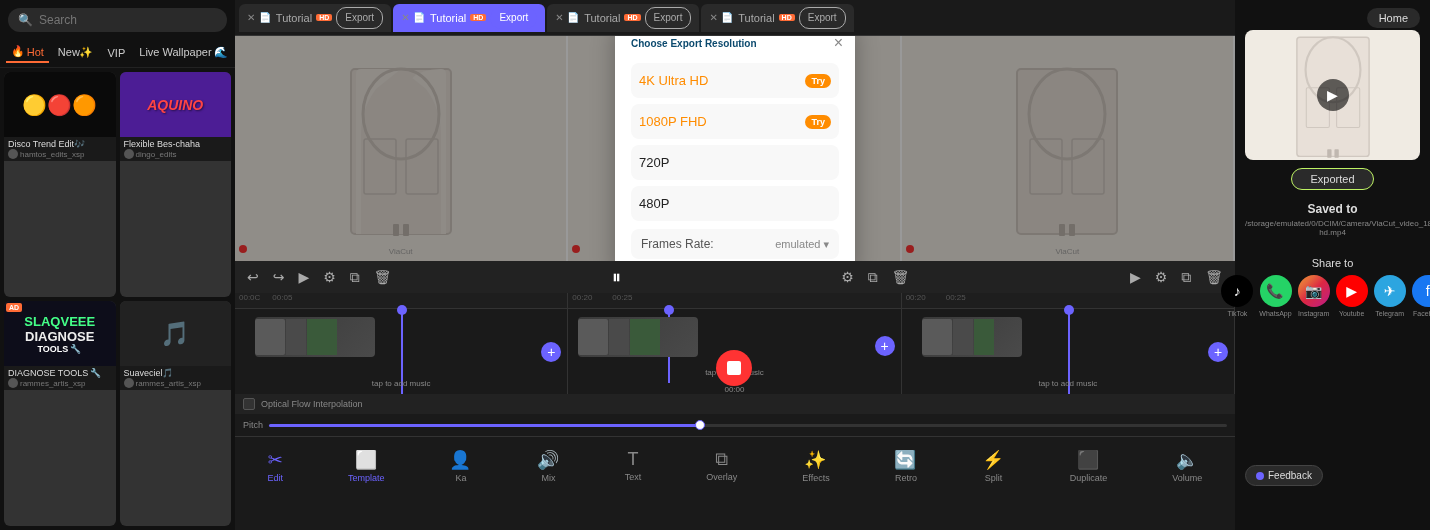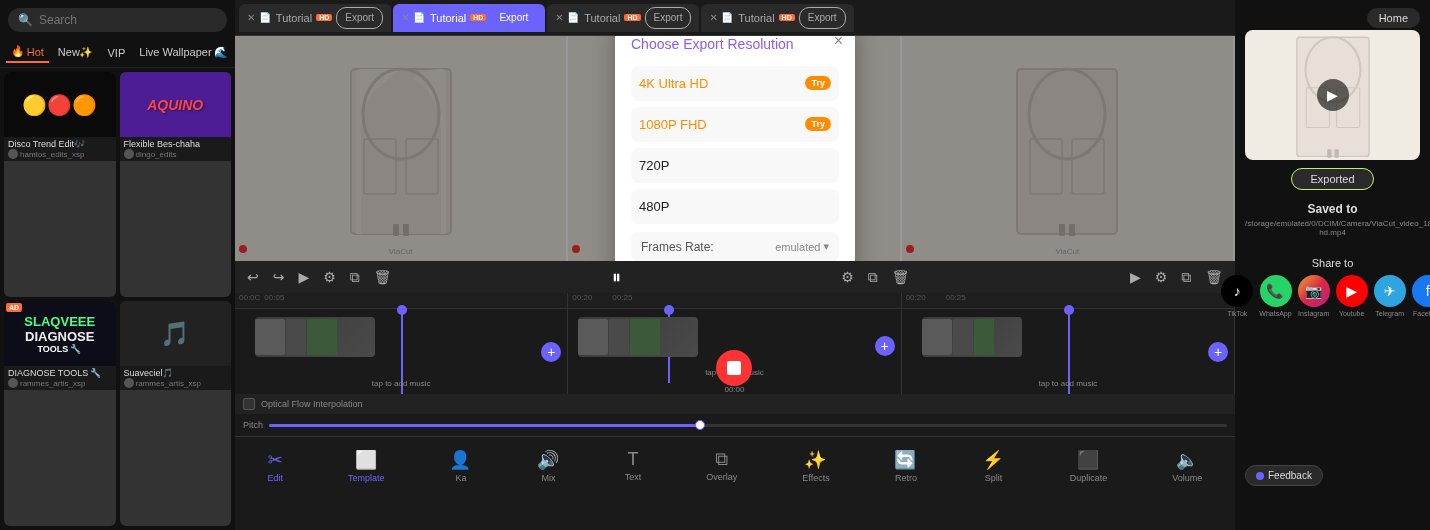--- a/index.html
+++ b/index.html
@@ -495,23 +495,23 @@
     }
     .modal-box {
       background: #fff;
       border-radius: 12px;
       width: 240px;
       padding: 16px;
       position: relative;
       box-shadow: 0 4px 24px rgba(0,0,0,0.3);
     }
     .modal-title {
-      font-size: 14px;
-      font-weight: normal;
-      color: #8b5cf6;
+      font-size: 10px;
+      font-weight: bold;
+      color: #0c4a6e;
       margin-bottom: 14px;
     }
     .modal-close {
       position: absolute;
       top: 12px;
       right: 12px;
       background: transparent;
       border: none;
       font-size: 16px;
       color: #888;
@@ -837,21 +837,21 @@
       <button class="ctrl-btn">⚙</button>
       <button class="ctrl-btn">⧉</button>
       <button class="ctrl-btn">🗑</button>
     </div>
 
     <div class="timeline-tracks">
 
       <div class="track-section">
         <div class="track-ruler">
           <span>00:0C</span>
-          <span style="margin-left:4px;">00:05</span>
+          <span style="margin-left:12px;">00:05</span>
         </div>
         <div class="track-content">
           <div class="playhead">
             <div class="playhead-dot"></div>
           </div>
           <div class="track-clip" style="left:20px; width:120px;">
             <div class="clip-thumb" style="background:#5a5a5a;"></div>
             <div style="width:20px; height:36px; background:#4a4a4a; margin:0 1px;"></div>
             <div style="width:30px; height:36px; background:#3a5a3a;"></div>
           </div>

